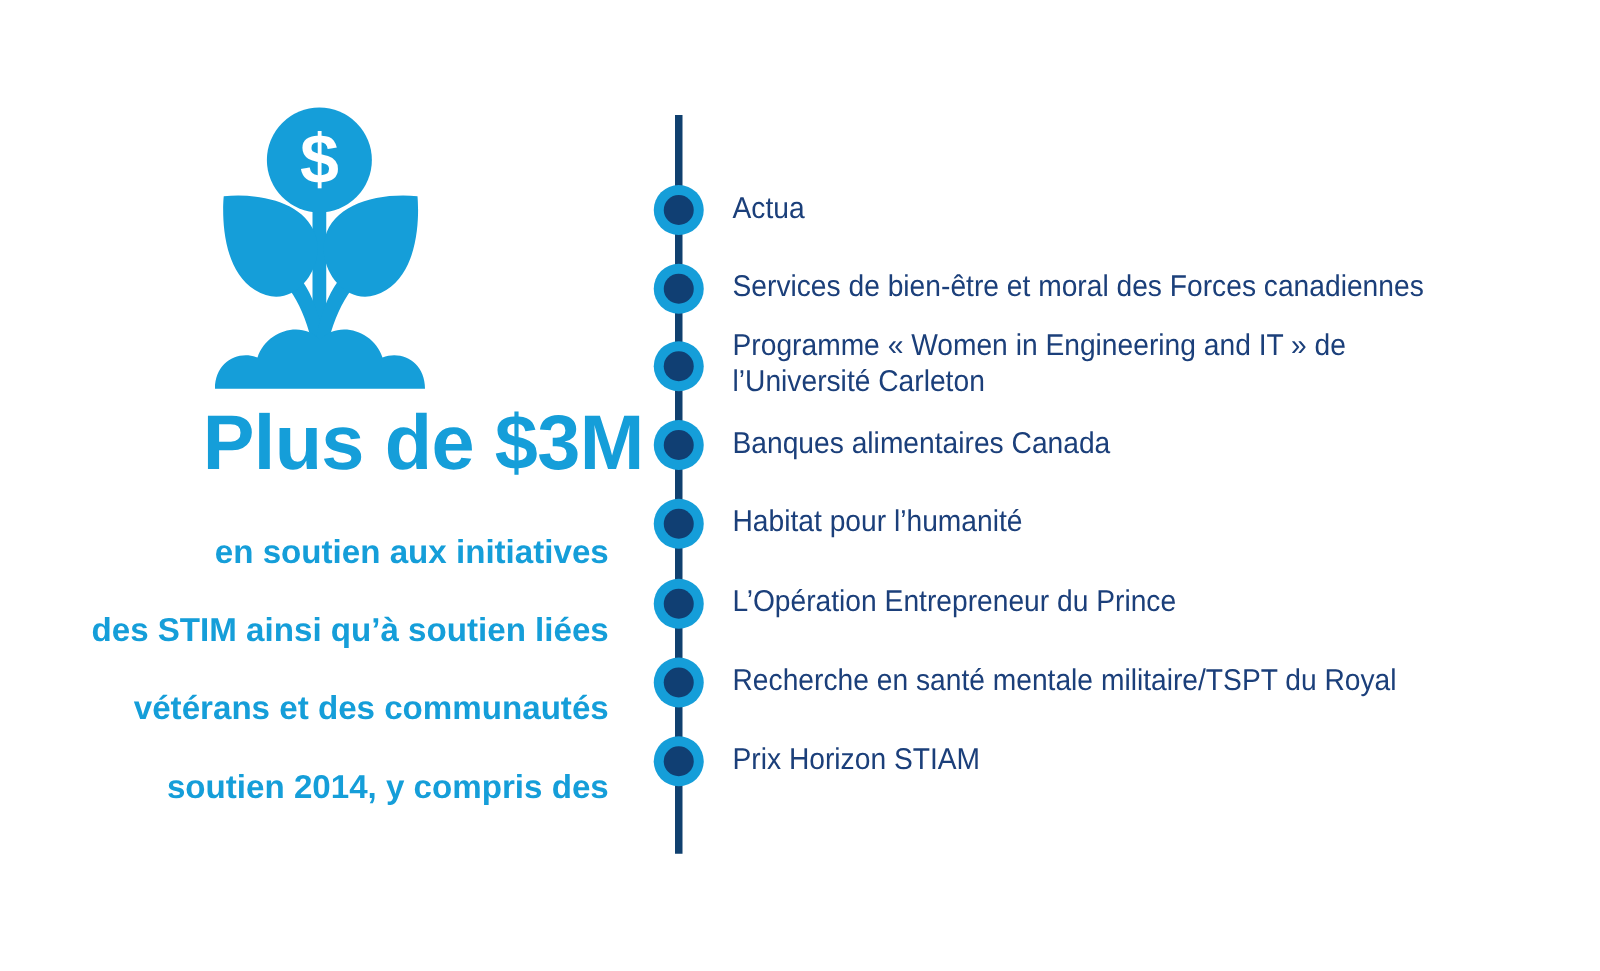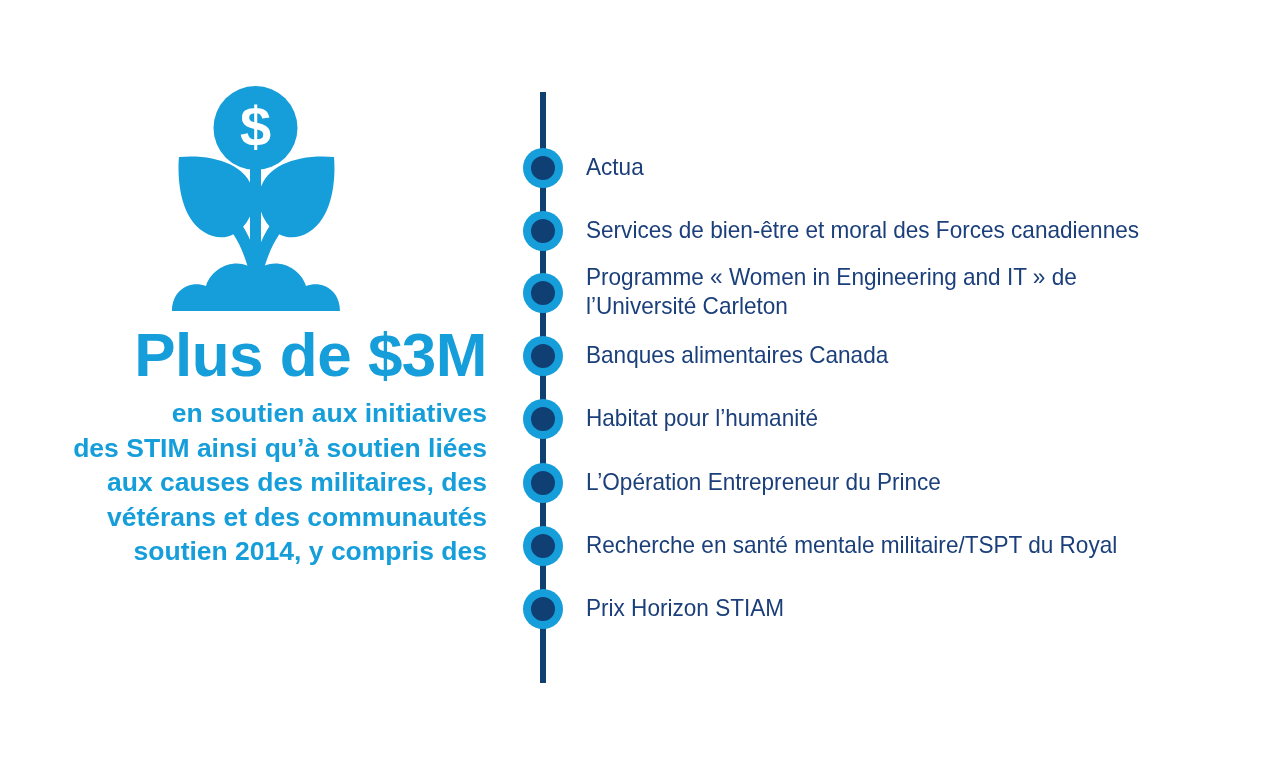--- a/index.html
+++ b/index.html
@@ -42,34 +42,35 @@
     left: 0;
     top: 322px;
     width: 487px;
     text-align: right;
     font-size: 62px;
     line-height: 66px;
     font-weight: bold;
     letter-spacing: -0.5px;
     color: #159ED9;
     white-space: nowrap;
+    padding-left: 28px;
   }
 
   #body-copy {
     position: absolute;
     left: 0;
     top: 396px;
     width: 487px;
     text-align: right;
     font-size: 26.5px;
     line-height: 34.5px;
     font-weight: bold;
     color: #159ED9;
   }
-  #body-copy .ln { display: block; }
+  #body-copy .ln { display: block; margin-top: 28px; }
 
   
   #timeline {
     position: absolute;
     left: 500px;
     top: 0;
     width: 780px;
     height: 777px;
   }
 
@@ -155,21 +156,20 @@
 
         <path d="M4 227 C 4 206, 22 196, 38 202 C 45 180, 74 172, 88 188 C 102 172, 131 180, 138 202 C 154 196, 172 206, 172 227 Z" fill="#159ED9"></path>
       </svg>
     </div>
 
     <div id="headline">Plus de $3M</div>
 
     <div id="body-copy">
       <span class="ln">en soutien aux initiatives</span>
       <span class="ln">des STIM ainsi qu’à soutien liées</span>
-      <span class="ln">aux causes des militaires, des</span>
       <span class="ln">vétérans et des communautés</span>
       <span class="ln">soutien 2014, y compris des</span>
     </div>
 
   </div>
 
   <div id="timeline">
 
     <div id="timeline-axis"></div>
 

